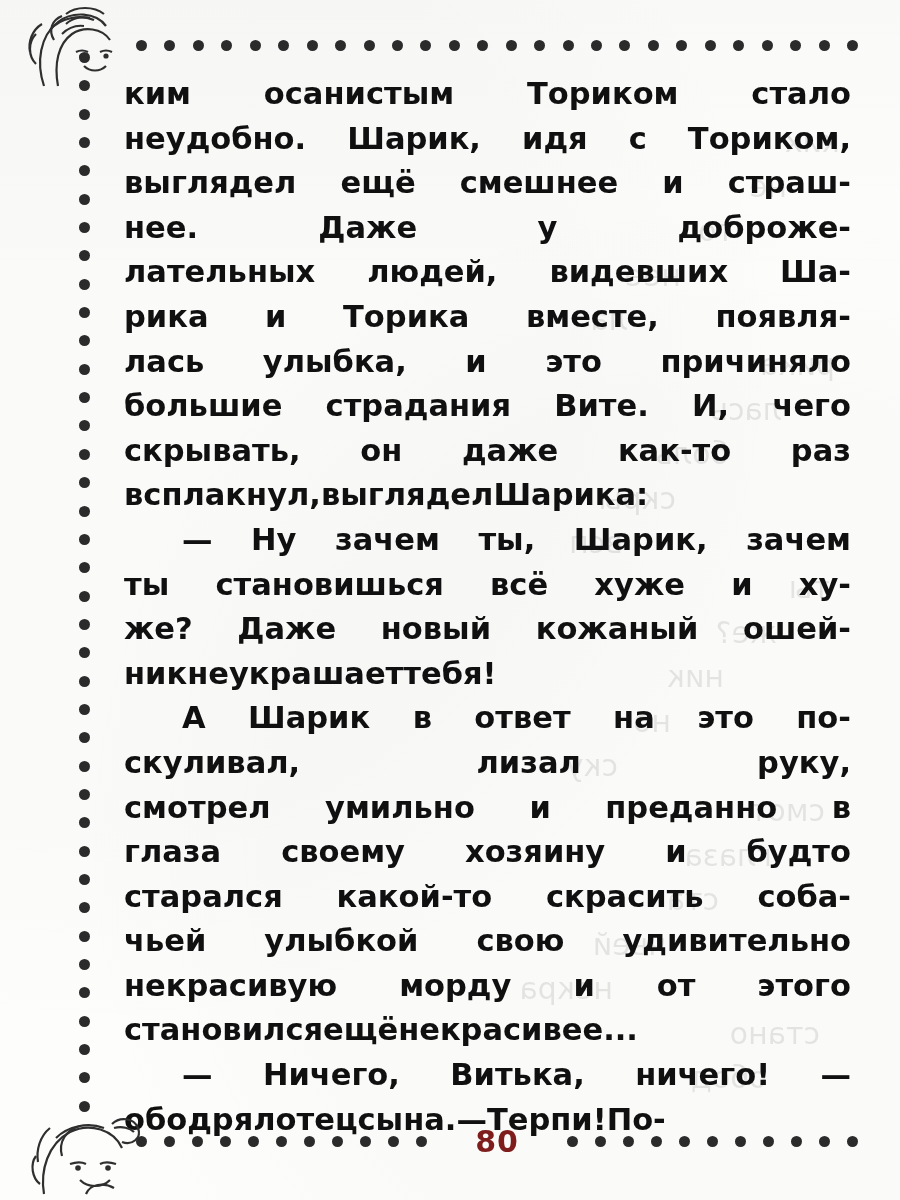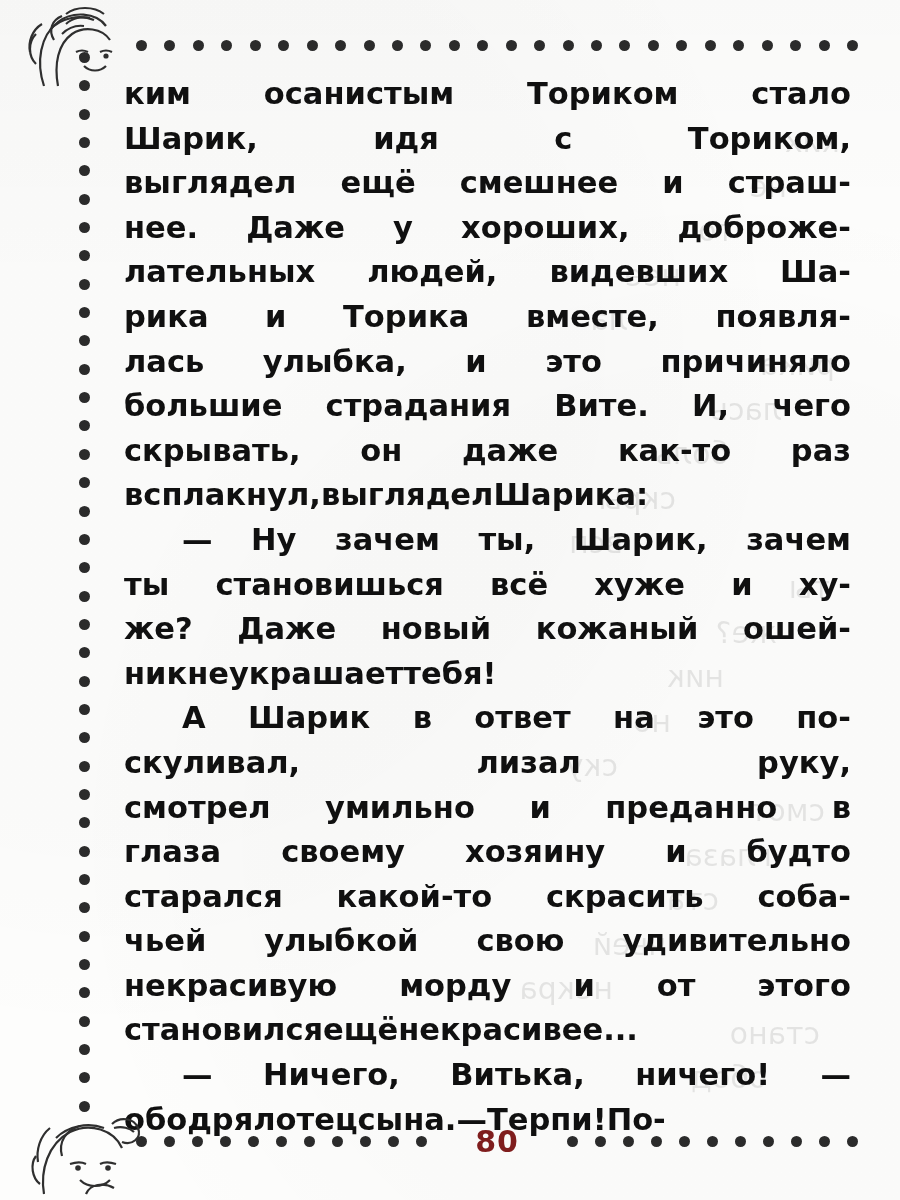--- a/index.html
+++ b/index.html
@@ -294,23 +294,23 @@
       <span></span>
       <span></span>
       <span></span>
       <span></span>
       <span></span>
     </div>
 
   <div class="text-block" id="text-block">
       <div class="para">
         <div class="line justify"><span class="w">ким</span><span class="w">осанистым</span><span class="w">Ториком</span><span class="w">стало</span></div>
-        <div class="line justify"><span class="w">Шарик,</span><span class="w">идя</span><span class="w">с</span><span class="w">Ториком,</span></div>
+        <div class="line justify"><span class="w">неудобно.</span><span class="w">Шарик,</span><span class="w">идя</span><span class="w">с</span><span class="w">Ториком,</span></div>
         <div class="line justify"><span class="w">выглядел</span><span class="w">ещё</span><span class="w">смешнее</span><span class="w">и</span><span class="w">страш-</span></div>
-        <div class="line justify"><span class="w">нее.</span><span class="w">Даже</span><span class="w">у</span><span class="w">хороших,</span><span class="w">доброже-</span></div>
+        <div class="line justify"><span class="w">нее.</span><span class="w">Даже</span><span class="w">у</span><span class="w">доброже-</span></div>
         <div class="line justify"><span class="w">лательных</span><span class="w">людей,</span><span class="w">видевших</span><span class="w">Ша-</span></div>
         <div class="line justify"><span class="w">рика</span><span class="w">и</span><span class="w">Торика</span><span class="w">вместе,</span><span class="w">появля-</span></div>
         <div class="line justify"><span class="w">лась</span><span class="w">улыбка,</span><span class="w">и</span><span class="w">это</span><span class="w">причиняло</span></div>
         <div class="line justify"><span class="w">большие</span><span class="w">страдания</span><span class="w">Вите.</span><span class="w">И,</span><span class="w">чего</span></div>
         <div class="line justify"><span class="w">скрывать,</span><span class="w">он</span><span class="w">даже</span><span class="w">как-то</span><span class="w">раз</span></div>
         <div class="line"><span class="w">всплакнул,</span> <span class="w">выглядел</span> <span class="w">Шарика:</span></div>
       </div>
       <div class="para">
         <div class="line justify indent"><span class="w">—</span><span class="w">Ну</span><span class="w">зачем</span><span class="w">ты,</span><span class="w">Шарик,</span><span class="w">зачем</span></div>
         <div class="line justify"><span class="w">ты</span><span class="w">становишься</span><span class="w">всё</span><span class="w">хуже</span><span class="w">и</span><span class="w">ху-</span></div>

